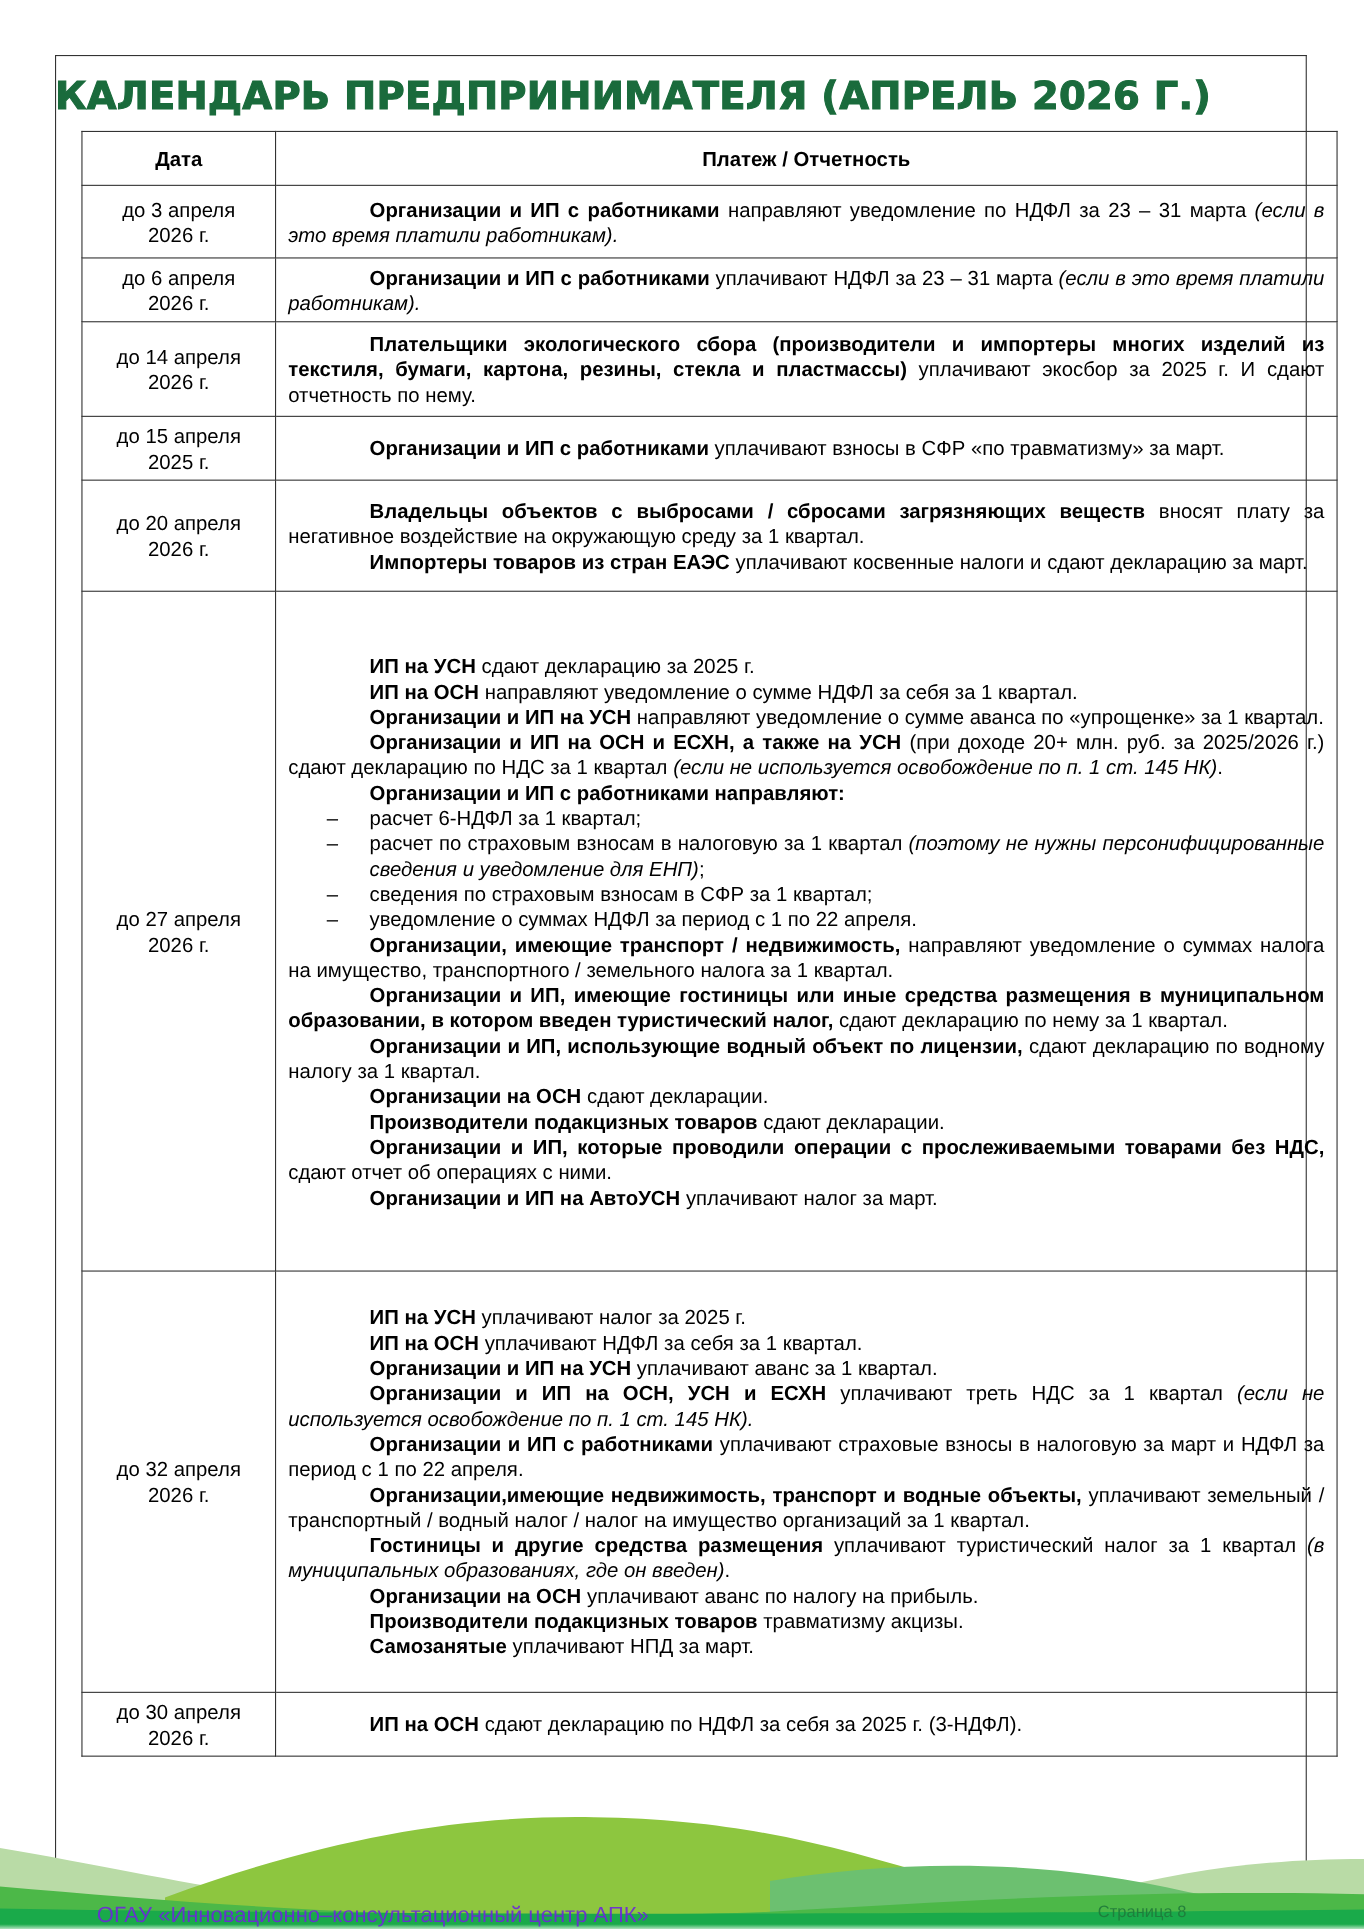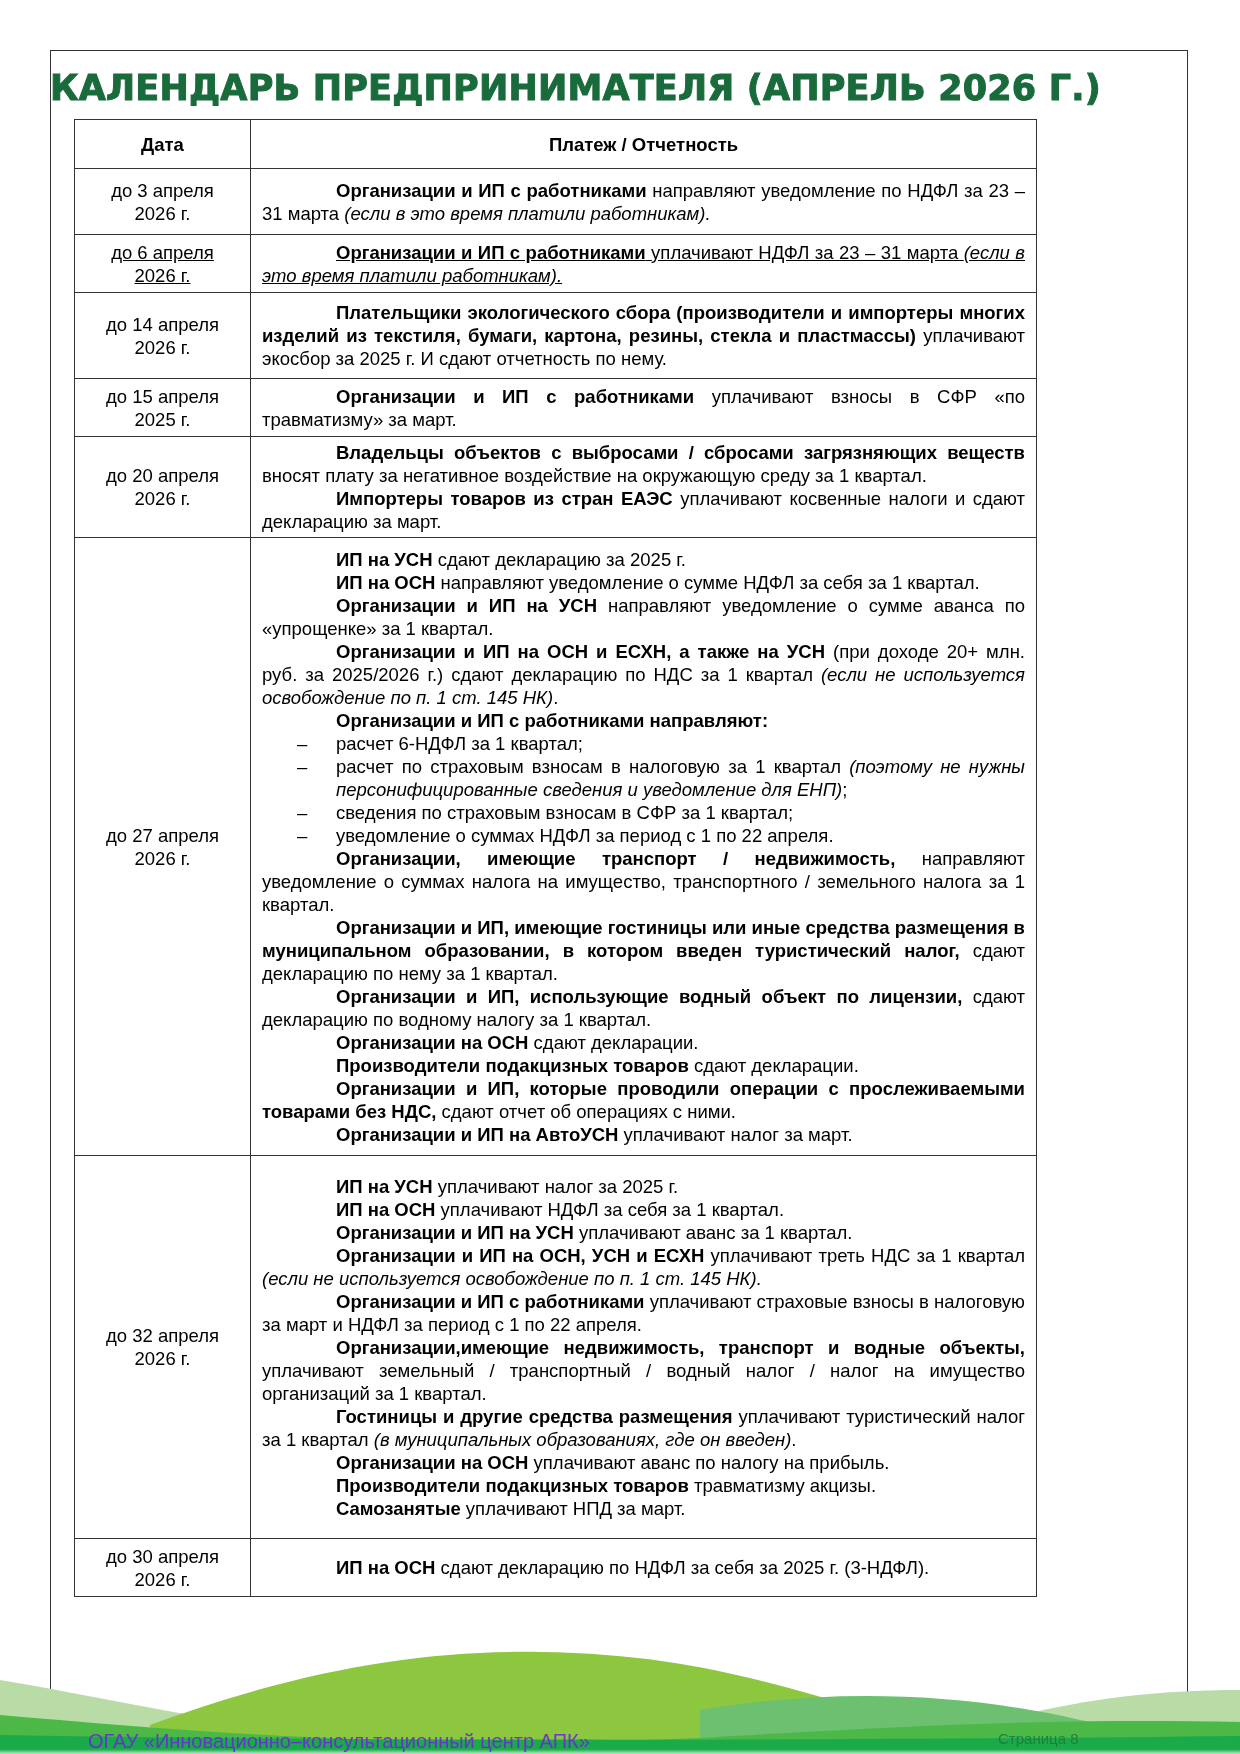--- a/index.html
+++ b/index.html
@@ -15,40 +15,40 @@
   }
   .title {
     position: absolute; left: 50px; width: 1140px; top: 68px;
     font-family: "DejaVu Sans", sans-serif;
     font-weight: 900; font-size: 35px; letter-spacing: 0.2px;
     color: #1a6b3c;
     -webkit-text-stroke: 1px #1a6b3c;
   }
   table.cal {
     position: absolute; left: 74px; top: 119px;
-    width: 963px;
+    width: 1142px;
     border-collapse: collapse;
     table-layout: fixed;
     font-size: 18.5px; line-height: 23px;
   }
   table.cal td, table.cal th {
     border: 1.5px solid #333;
     vertical-align: middle;
     padding: 0;
   }
   table.cal th { font-weight: bold; font-size: 18.5px; height: 48px; }
   col.c-date { width: 176px; }
   .date-cell { text-align: center; }
   .content-cell { padding: 0 11px 0 11px !important; }
   .p { text-align: justify; text-indent: 74px; margin: 0; }
   .p b { font-weight: bold; }
   .p i { font-style: italic; }
   .li { position: relative; margin: 0; padding-left: 74px; text-align: justify; }
   .li .dash { position: absolute; left: 35px; top: 0; }
-  .r1 { height: 66px; } .r2 { height: 58px; text-decoration: underline; } .r3 { height: 86px; }
+  .r1 { height: 66px; } .r2 { height: 58px; } .r3 { height: 86px; }
   .r4 { height: 58px; margin-top: 24px; } .r5 { height: 101px; } .r6 { height: 618px; }
   .r7 { height: 383px; } .r8 { height: 58px; }
 
   .footer {
     position: absolute; left: 0; top: 1640px; width: 1240px; height: 114px;
     overflow: hidden;
   }
   .footer svg { position: absolute; left: 0; top: 0; }
   .footer-left {
     position: absolute; left: 88px; top: 90px;

